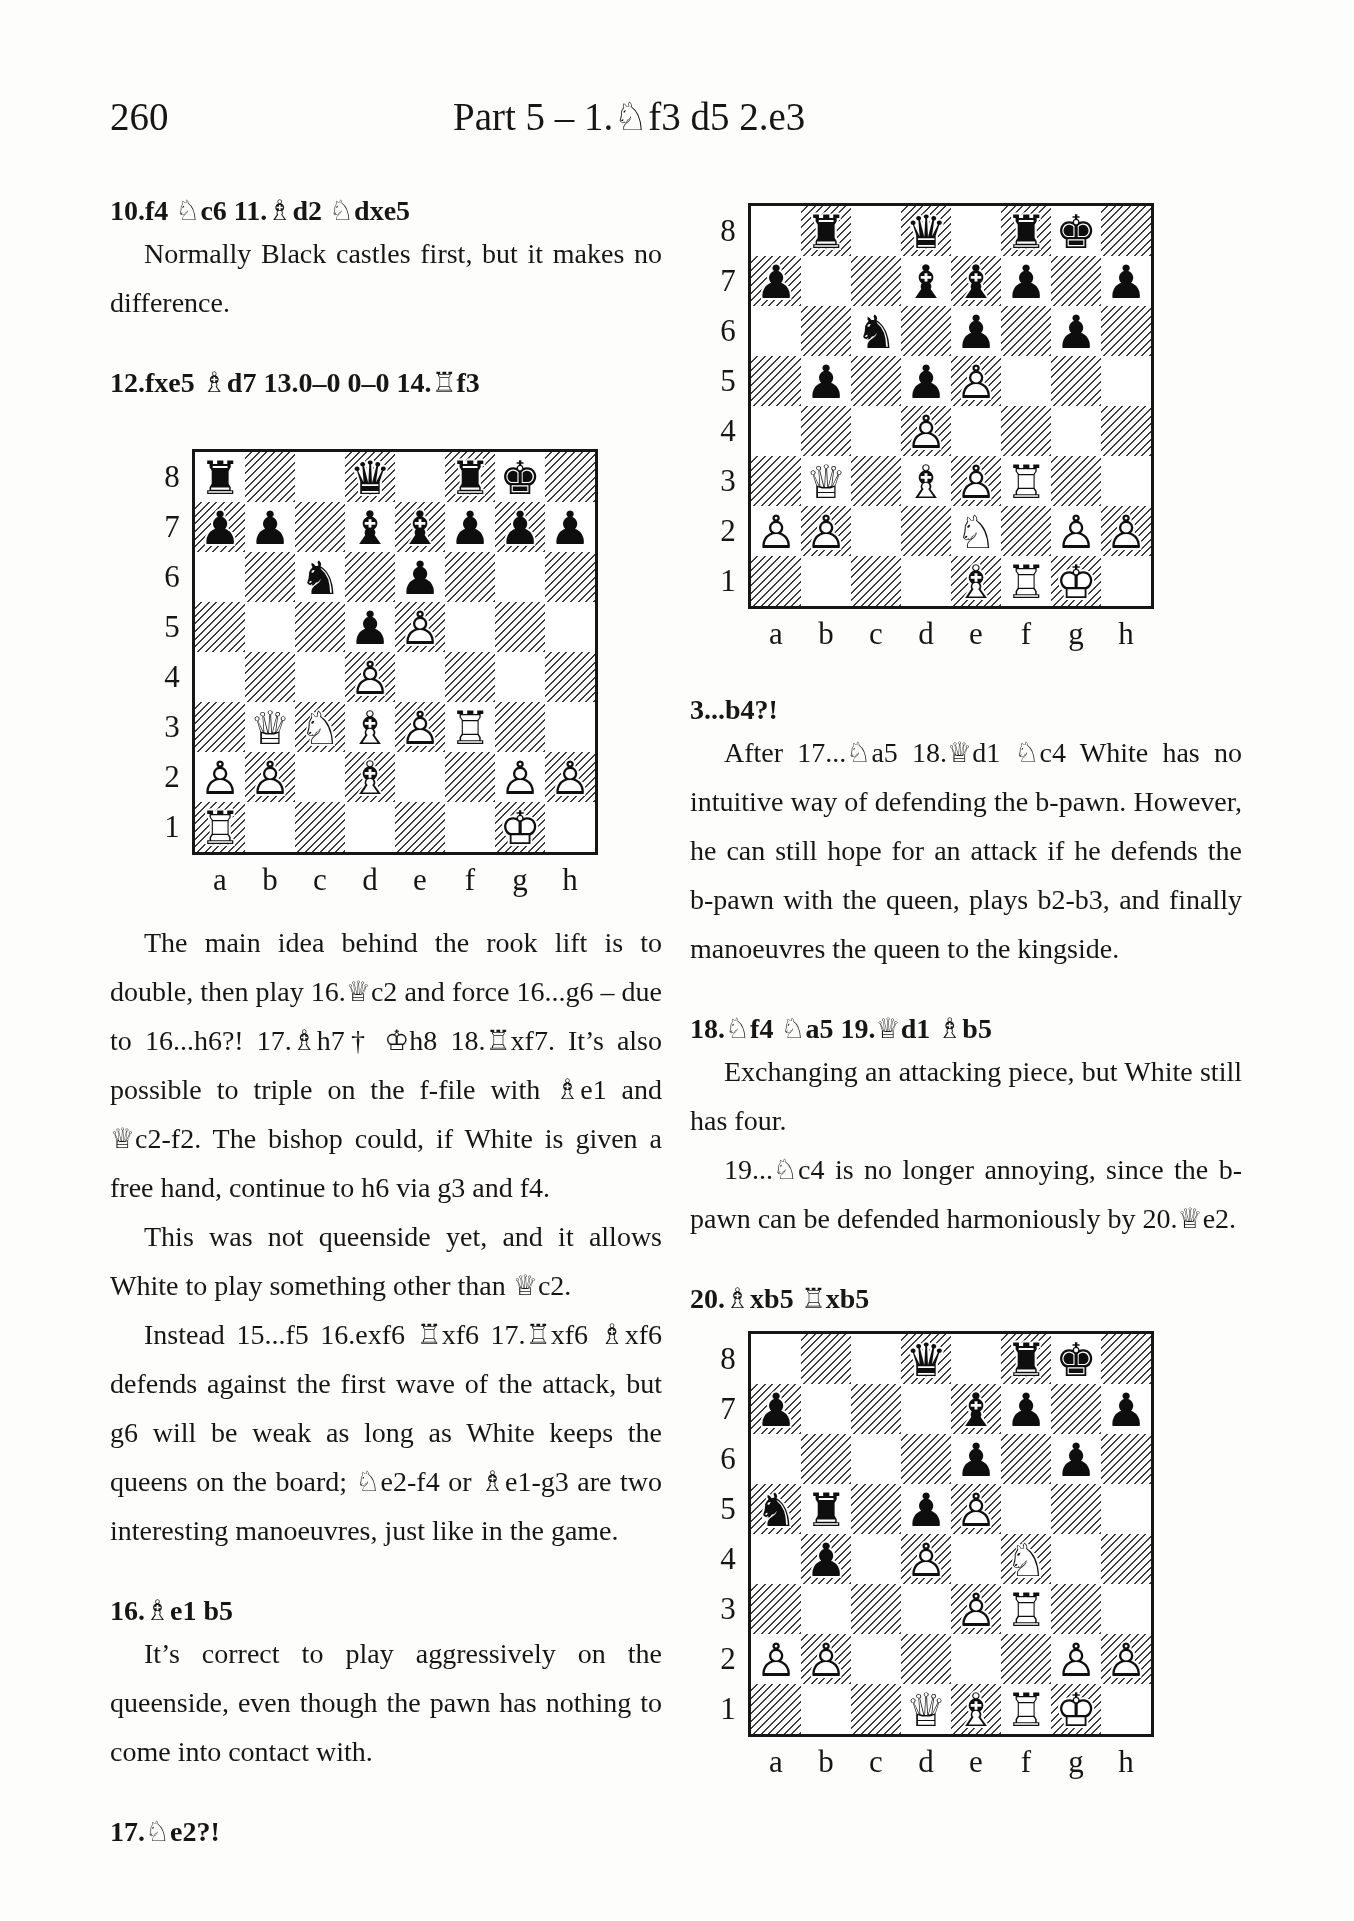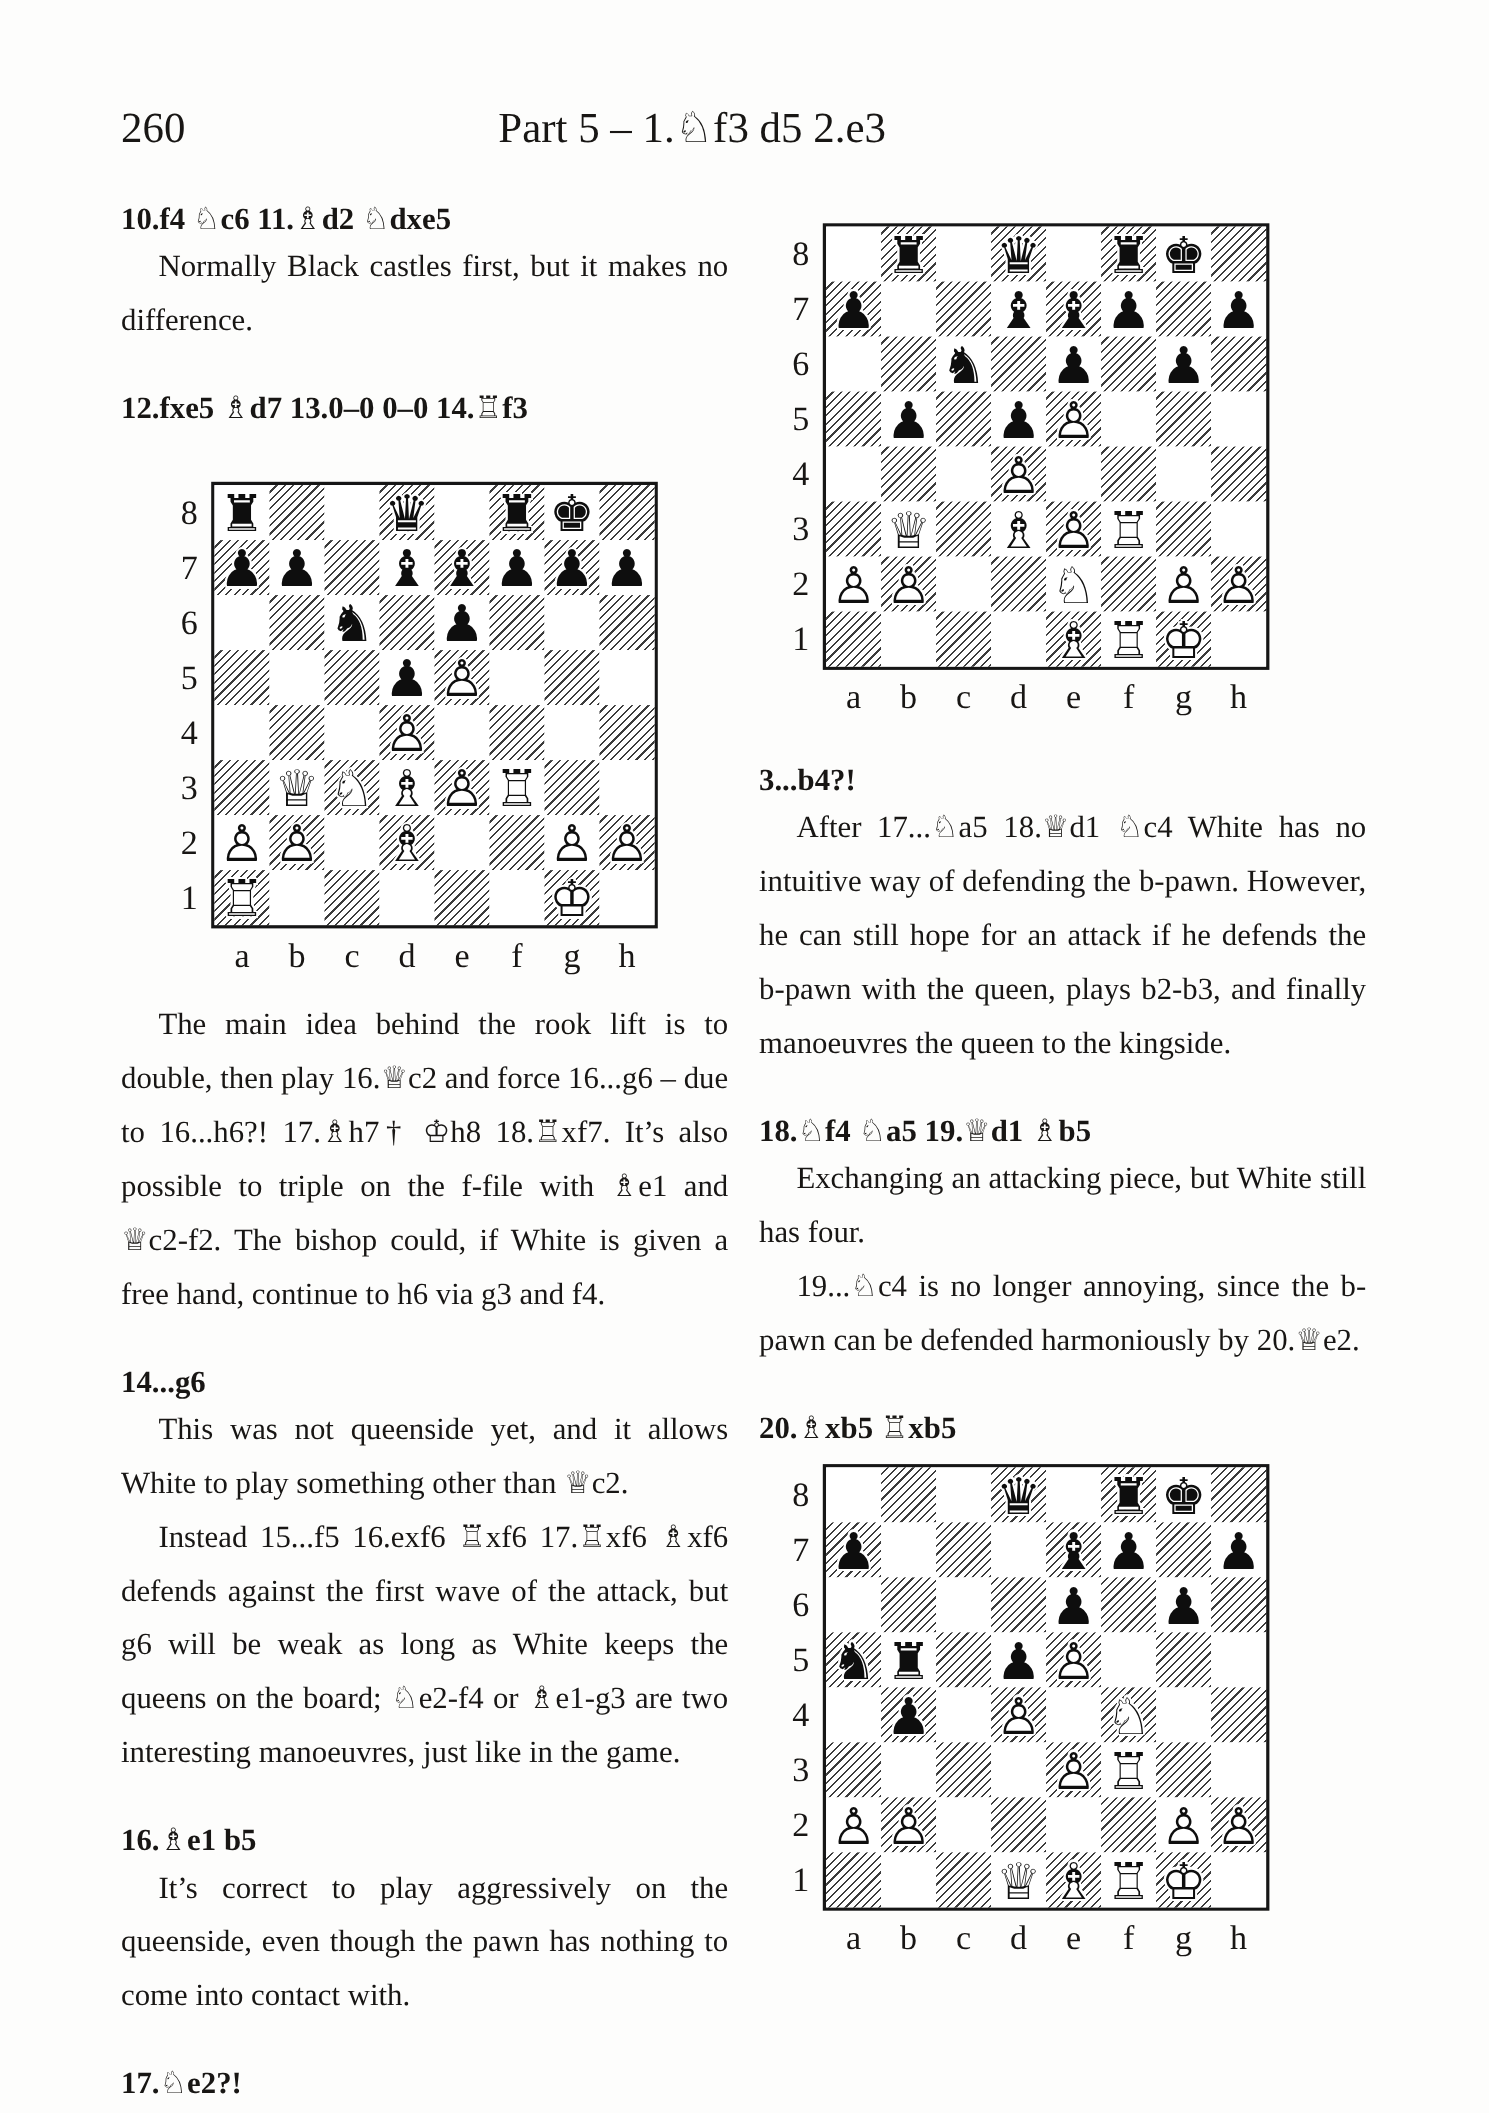--- a/index.html
+++ b/index.html
@@ -5,21 +5,21 @@
   html,body{margin:0;padding:0;}
   body{
     width:1354px;height:1921px;position:relative;background:#fdfdfc;
     font-family:"Liberation Serif","DejaVu Sans",serif;color:#181614;
     overflow:hidden;
   }
   .hdr{position:absolute;top:100px;font-size:39px;line-height:34px;}
   #page-number{left:110px;}
   #header-title{left:453px;}
   .col{position:absolute;width:552px;}
-  #left-col{left:110px;top:182px;}
+  #left-col{left:110px;top:193px;}
   #right-col{left:690px;top:203px;}
   .col h3{
     font-size:28px;line-height:36px;font-weight:bold;margin:38px 0 0 0;
   }
   .col h3:first-child{margin-top:0;}
   .col p{
     font-size:28px;line-height:49px;margin:0;text-align:justify;
     text-indent:34px;
   }
   
@@ -233,21 +233,20 @@
         <span>b</span>
         <span>c</span>
         <span>d</span>
         <span>e</span>
         <span>f</span>
         <span>g</span>
         <span>h</span>
       </div>
     </div>
     <p>The main idea behind the rook lift is to double, then play 16.♕c2 and force 16...g6 – due to 16...h6?! 17.♗h7† ♔h8 18.♖xf7. It’s also possible to triple on the f-file with ♗e1 and ♕c2-f2. The bishop could, if White is given a free hand, continue to h6 via g3 and f4.</p>
-    <h3>14...g6</h3>
     <p>This was not queenside yet, and it allows White to play something other than ♕c2.</p>
     <p>Instead 15...f5 16.exf6 ♖xf6 17.♖xf6 ♗xf6 defends against the first wave of the attack, but g6 will be weak as long as White keeps the queens on the board; ♘e2-f4 or ♗e1-g3 are two interesting manoeuvres, just like in the game.</p>
     <h3>16.♗e1 b5</h3>
     <p>It’s correct to play aggressively on the queenside, even though the pawn has nothing to come into contact with.</p>
     <h3>17.♘e2?!</h3>
   </div>
 <div id="right-col" class="col">
     <div class="diagram">
       <div class="board-wrap">
         <div class="ranks">

